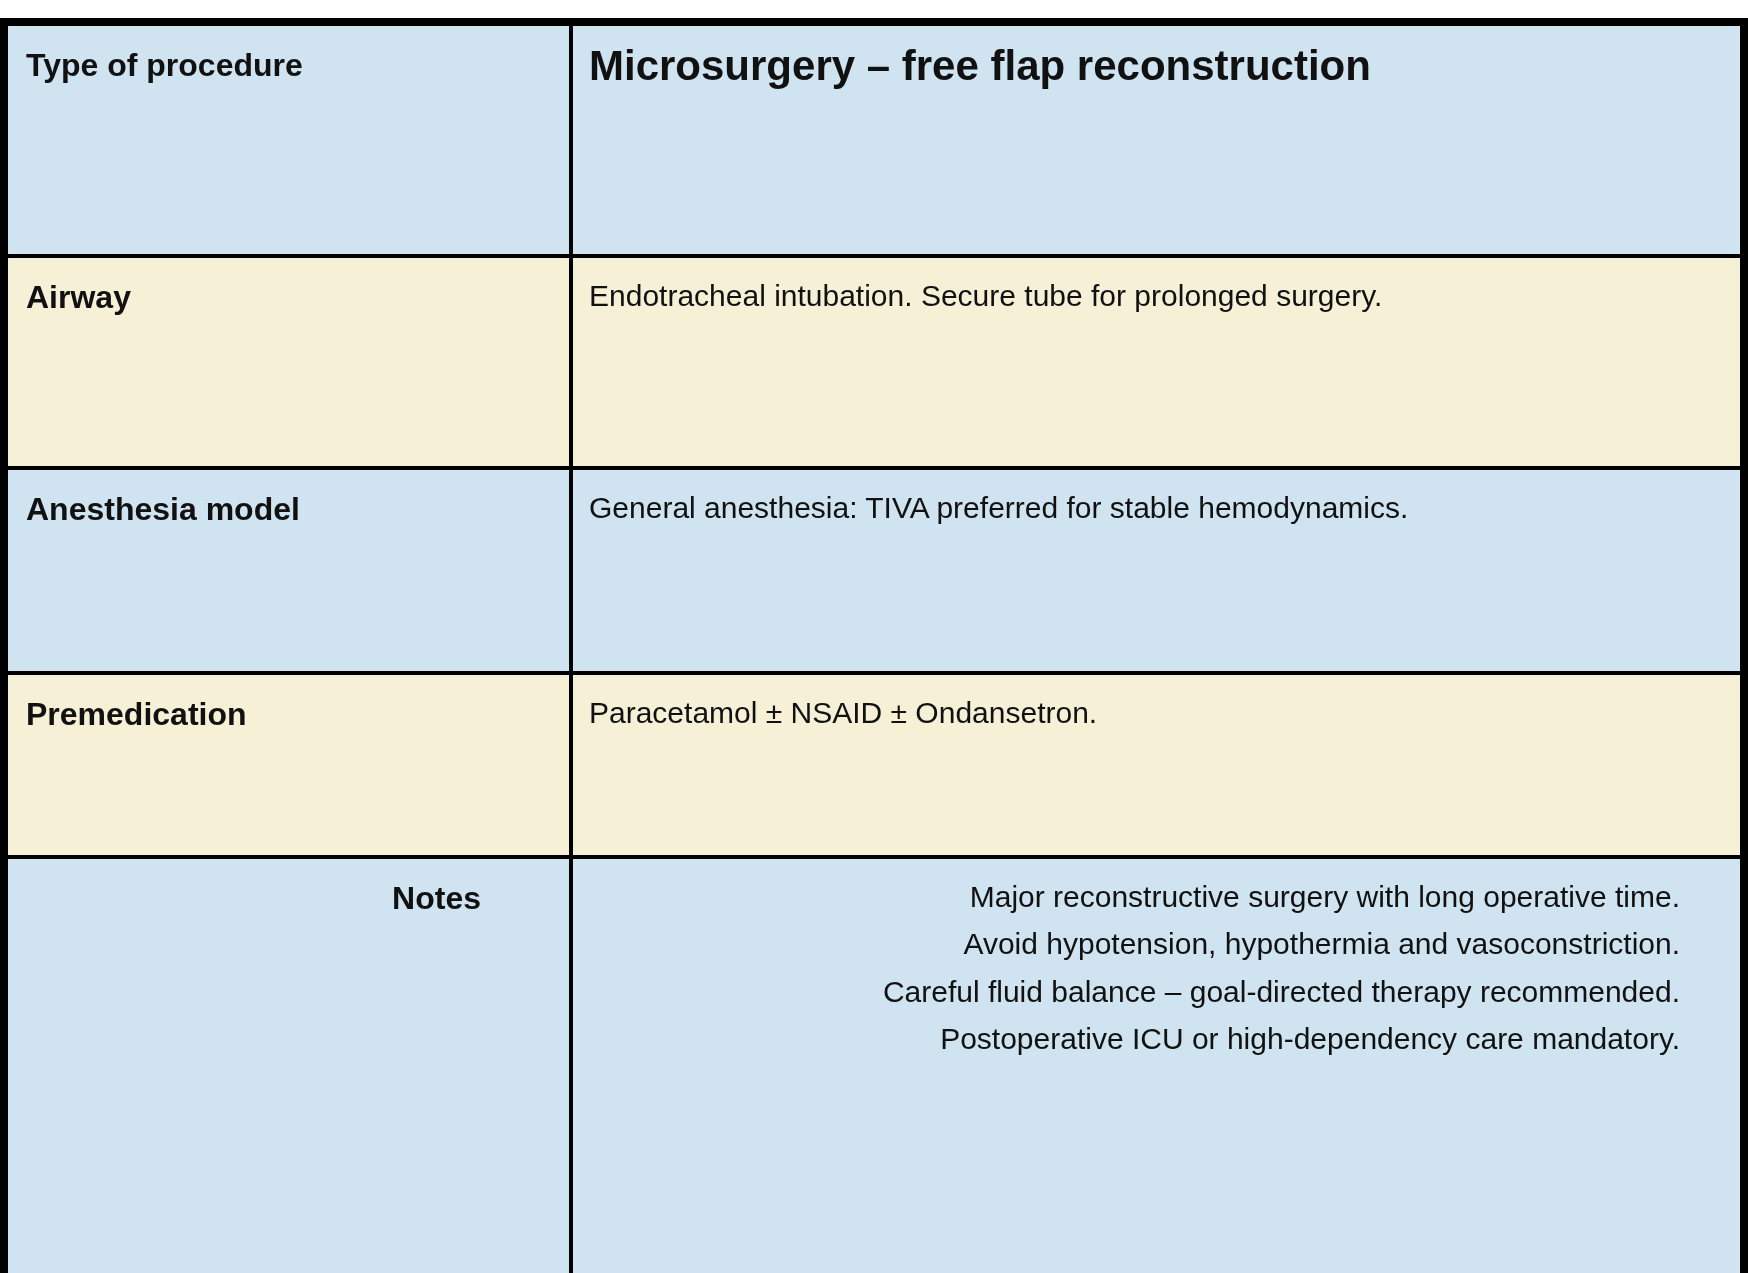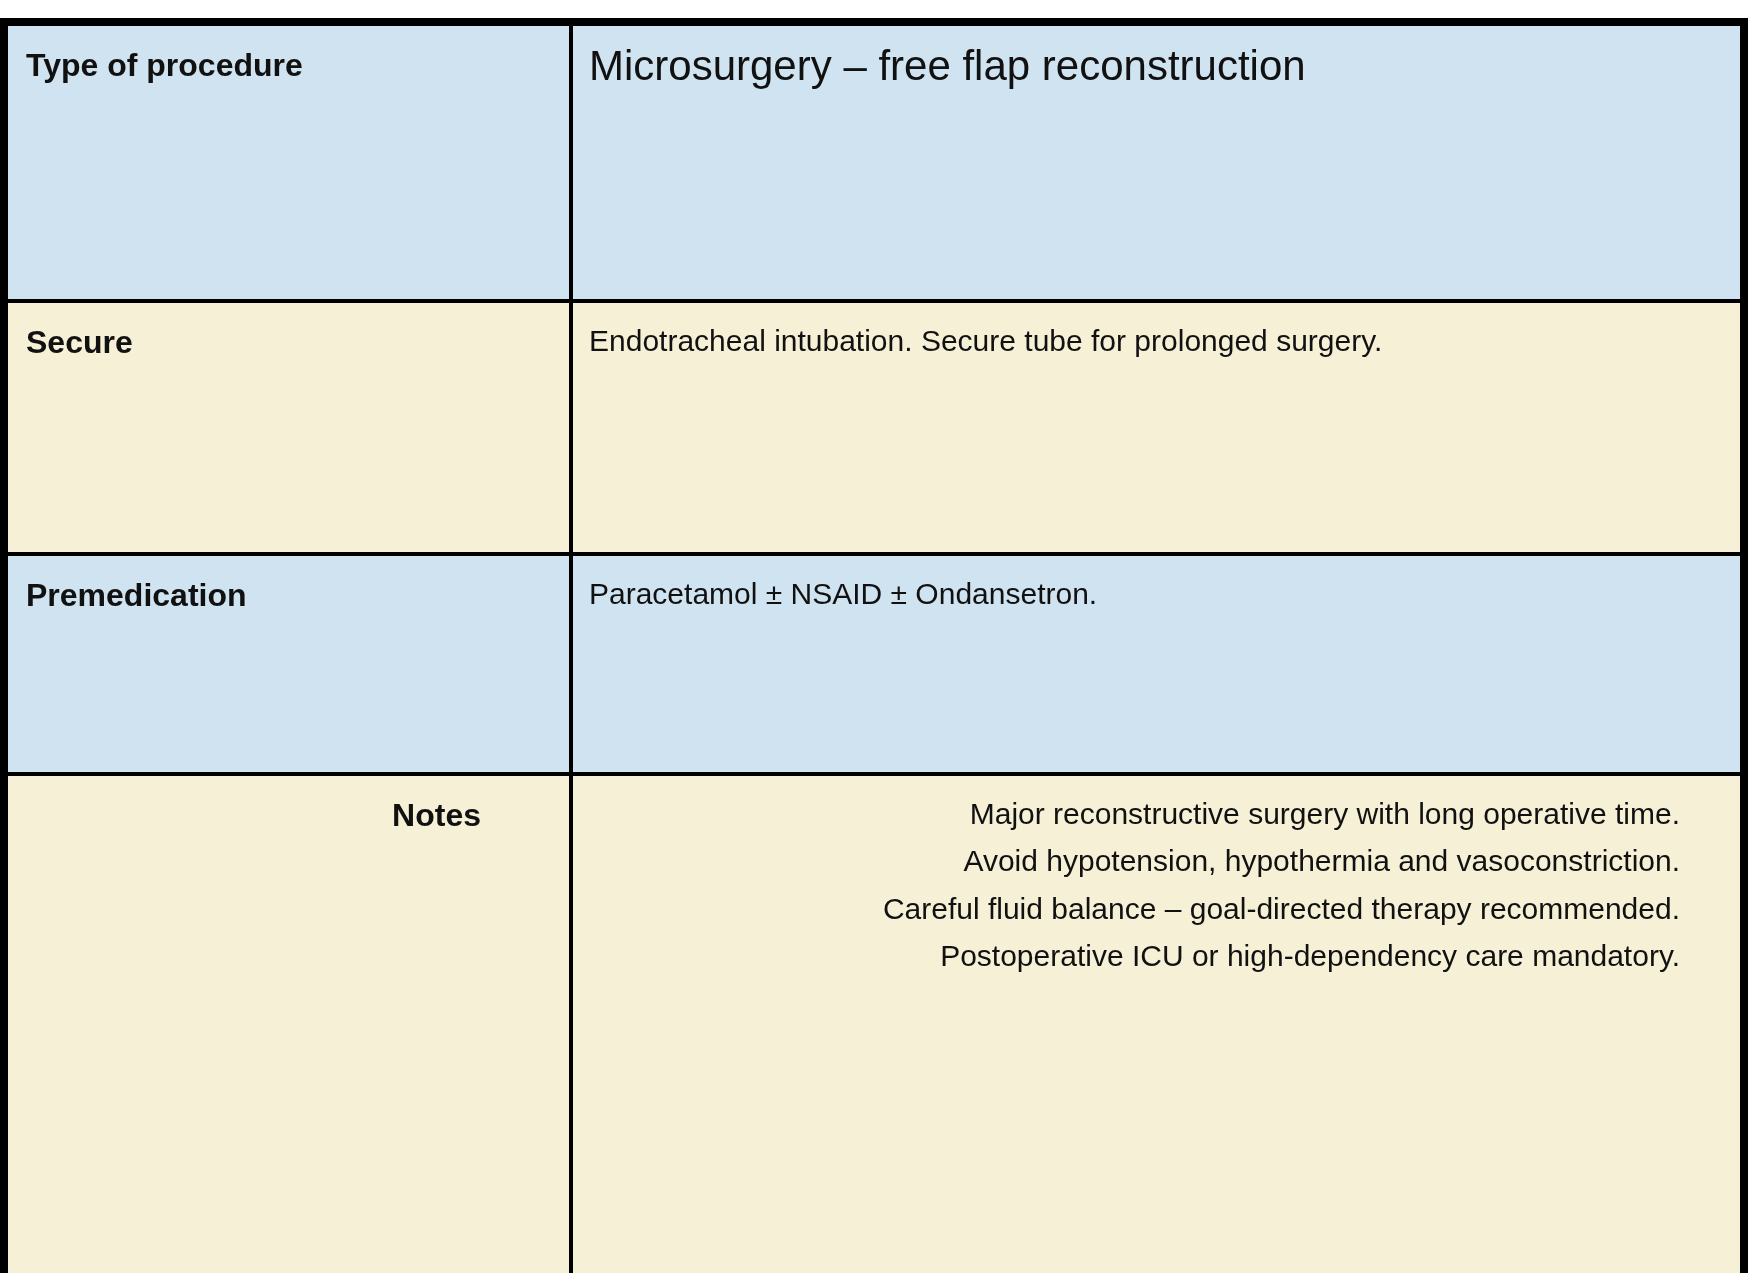--- a/index.html
+++ b/index.html
@@ -49,21 +49,21 @@
     line-height: 1.35;
     padding: 18px 88px 10px 18px;
   }
   td.value {
     font-size: 30px;
     line-height: 1.58;
     padding: 14px 60px 10px 16px;
     white-space: pre-line;
   }
   tr.r0 td.value {
-    font-weight: normal;
+    font-weight: bold;
     font-size: 42px;
     line-height: 1.2;
     padding-top: 15px;
     white-space: normal;
   }
 </style>
 </head>
 <body>
 
 <div class="page">
@@ -71,22 +71,26 @@
     <colgroup>
       <col class="c-label">
       <col class="c-value">
     </colgroup>
     <tbody>
       <tr class="r0">
         <td class="label">Type of procedure</td>
         <td class="value">Microsurgery – free flap reconstruction</td>
       </tr>
       <tr class="r1">
-        <td class="label">Secure</td>
+        <td class="label">Airway</td>
         <td class="value">Endotracheal intubation. Secure tube for prolonged surgery.</td>
+      </tr>
+      <tr class="r2">
+        <td class="label">Anesthesia model</td>
+        <td class="value">General anesthesia: TIVA preferred for stable hemodynamics.</td>
       </tr>
       <tr class="r3">
         <td class="label">Premedication</td>
         <td class="value">Paracetamol ± NSAID ± Ondansetron.</td>
       </tr>
       <tr class="r5">
         <td class="label">Notes</td>
         <td class="value">Major reconstructive surgery with long operative time.
 Avoid hypotension, hypothermia and vasoconstriction.
 Careful fluid balance – goal-directed therapy recommended.

